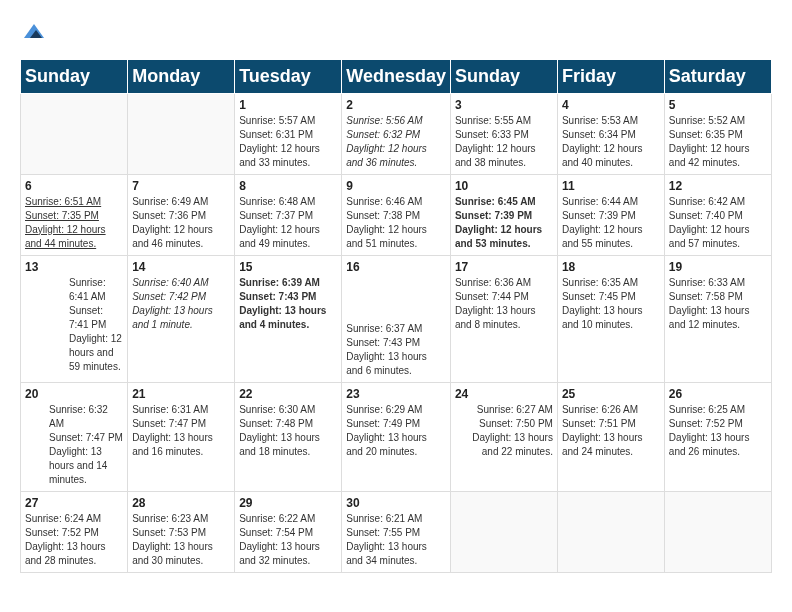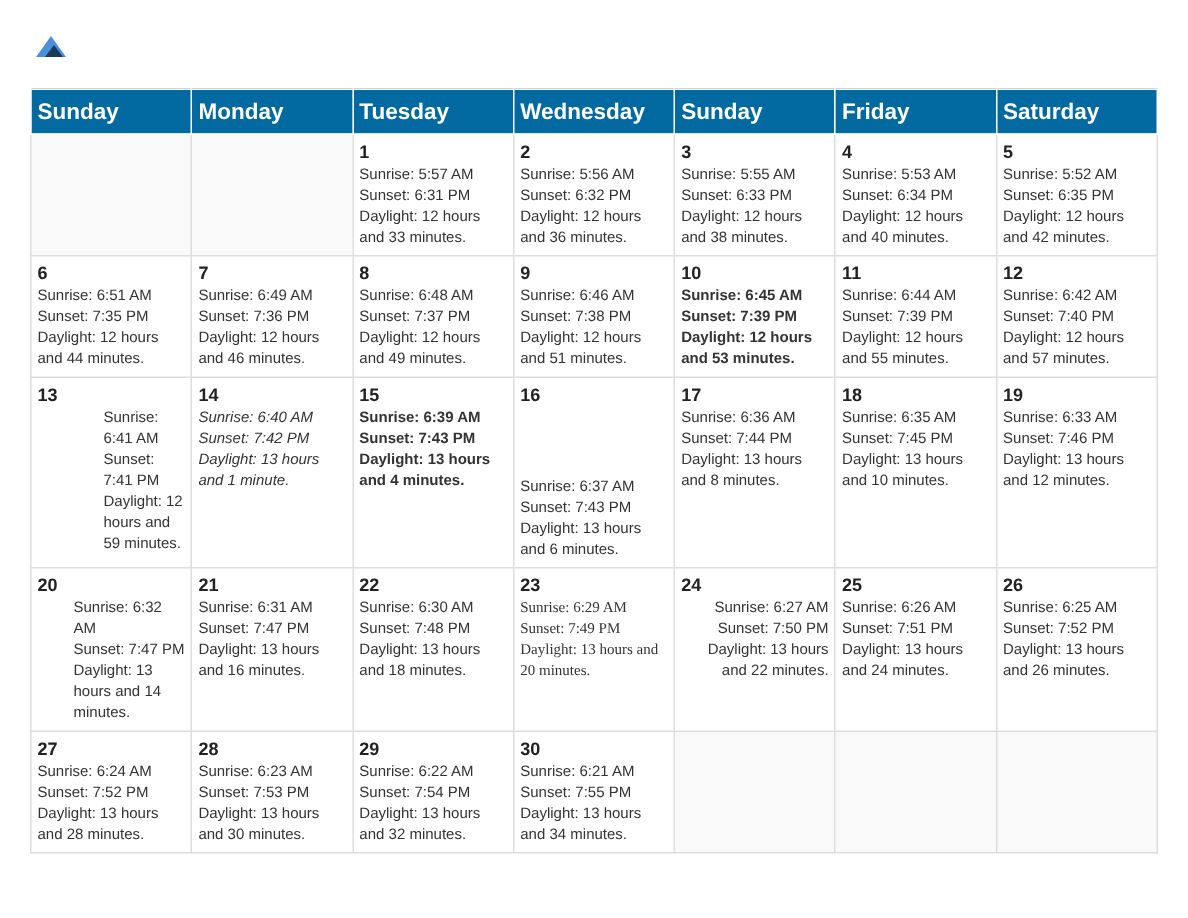--- a/index.html
+++ b/index.html
@@ -45,25 +45,25 @@
     .location {
       font-size: 15px;
       color: #444;
     }
     .calendar {
       width: 100%;
       border-collapse: collapse;
       font-size: 10.5px;
     }
     .calendar th {
-      background-color: #0369a1;
+      background-color: #0c4a6e;
       color: #fff;
       padding: 6px 4px;
       text-align: left;
-      font-size: 15px;
+      font-size: 18px;
       font-weight: bold;
       border: 1px solid #fff;
     }
     .calendar td {
       border: 1px solid #ddd;
       vertical-align: top;
       padding: 4px;
       width: calc(100% / 7);
       min-height: 80px;
       background: #fff;
@@ -122,21 +122,21 @@
         <td class="empty"></td>
         <td class="empty"></td>
         <td>
           <span class="day-num">1</span>
           <div class="day-detail" style="white-space: pre-line;">Sunrise: 5:57 AM
 Sunset: 6:31 PM
 Daylight: 12 hours and 33 minutes.</div>
         </td>
         <td>
           <span class="day-num">2</span>
-          <div class="day-detail" style="white-space: pre-line;">Sunrise: 5:56 AM
+          <div class="day-detail" style="white-space: pre-line; font-style: italic;">Sunrise: 5:56 AM
 Sunset: 6:32 PM
 Daylight: 12 hours and 36 minutes.</div>
         </td>
         <td>
           <span class="day-num">3</span>
           <div class="day-detail" style="white-space: pre-line;">Sunrise: 5:55 AM
 Sunset: 6:33 PM
 Daylight: 12 hours and 38 minutes.</div>
         </td>
         <td>
@@ -148,21 +148,21 @@
         <td>
           <span class="day-num">5</span>
           <div class="day-detail" style="white-space: pre-line;">Sunrise: 5:52 AM
 Sunset: 6:35 PM
 Daylight: 12 hours and 42 minutes.</div>
         </td>
       </tr>
       <tr>
         <td>
           <span class="day-num">6</span>
-          <div class="day-detail" style="white-space: pre-line;">Sunrise: 6:51 AM
+          <div class="day-detail" style="white-space: pre-line; text-decoration: underline;">Sunrise: 6:51 AM
 Sunset: 7:35 PM
 Daylight: 12 hours and 44 minutes.</div>
         </td>
         <td>
           <span class="day-num">7</span>
           <div class="day-detail" style="white-space: pre-line;">Sunrise: 6:49 AM
 Sunset: 7:36 PM
 Daylight: 12 hours and 46 minutes.</div>
         </td>
         <td>
@@ -229,21 +229,21 @@
         </td>
         <td>
           <span class="day-num">18</span>
           <div class="day-detail" style="white-space: pre-line;">Sunrise: 6:35 AM
 Sunset: 7:45 PM
 Daylight: 13 hours and 10 minutes.</div>
         </td>
         <td>
           <span class="day-num">19</span>
           <div class="day-detail" style="white-space: pre-line;">Sunrise: 6:33 AM
-Sunset: 7:46 PM
+Sunset: 7:58 PM
 Daylight: 13 hours and 12 minutes.</div>
         </td>
       </tr>
       <tr>
         <td>
           <span class="day-num">20</span>
           <div class="day-detail" style="white-space: pre-line; margin-left: 24px;">Sunrise: 6:32 AM
 Sunset: 7:47 PM
 Daylight: 13 hours and 14 minutes.</div>
         </td>
@@ -254,21 +254,21 @@
 Daylight: 13 hours and 16 minutes.</div>
         </td>
         <td>
           <span class="day-num">22</span>
           <div class="day-detail" style="white-space: pre-line;">Sunrise: 6:30 AM
 Sunset: 7:48 PM
 Daylight: 13 hours and 18 minutes.</div>
         </td>
         <td>
           <span class="day-num">23</span>
-          <div class="day-detail" style="white-space: pre-line; font-family: Liberation Serif, serif;">Sunrise: 6:29 AM
+          <div class="day-detail" style="white-space: pre-line;">Sunrise: 6:29 AM
 Sunset: 7:49 PM
 Daylight: 13 hours and 20 minutes.</div>
         </td>
         <td>
           <span class="day-num">24</span>
           <div class="day-detail" style="white-space: pre-line; text-align: right;">Sunrise: 6:27 AM
 Sunset: 7:50 PM
 Daylight: 13 hours and 22 minutes.</div>
         </td>
         <td>

